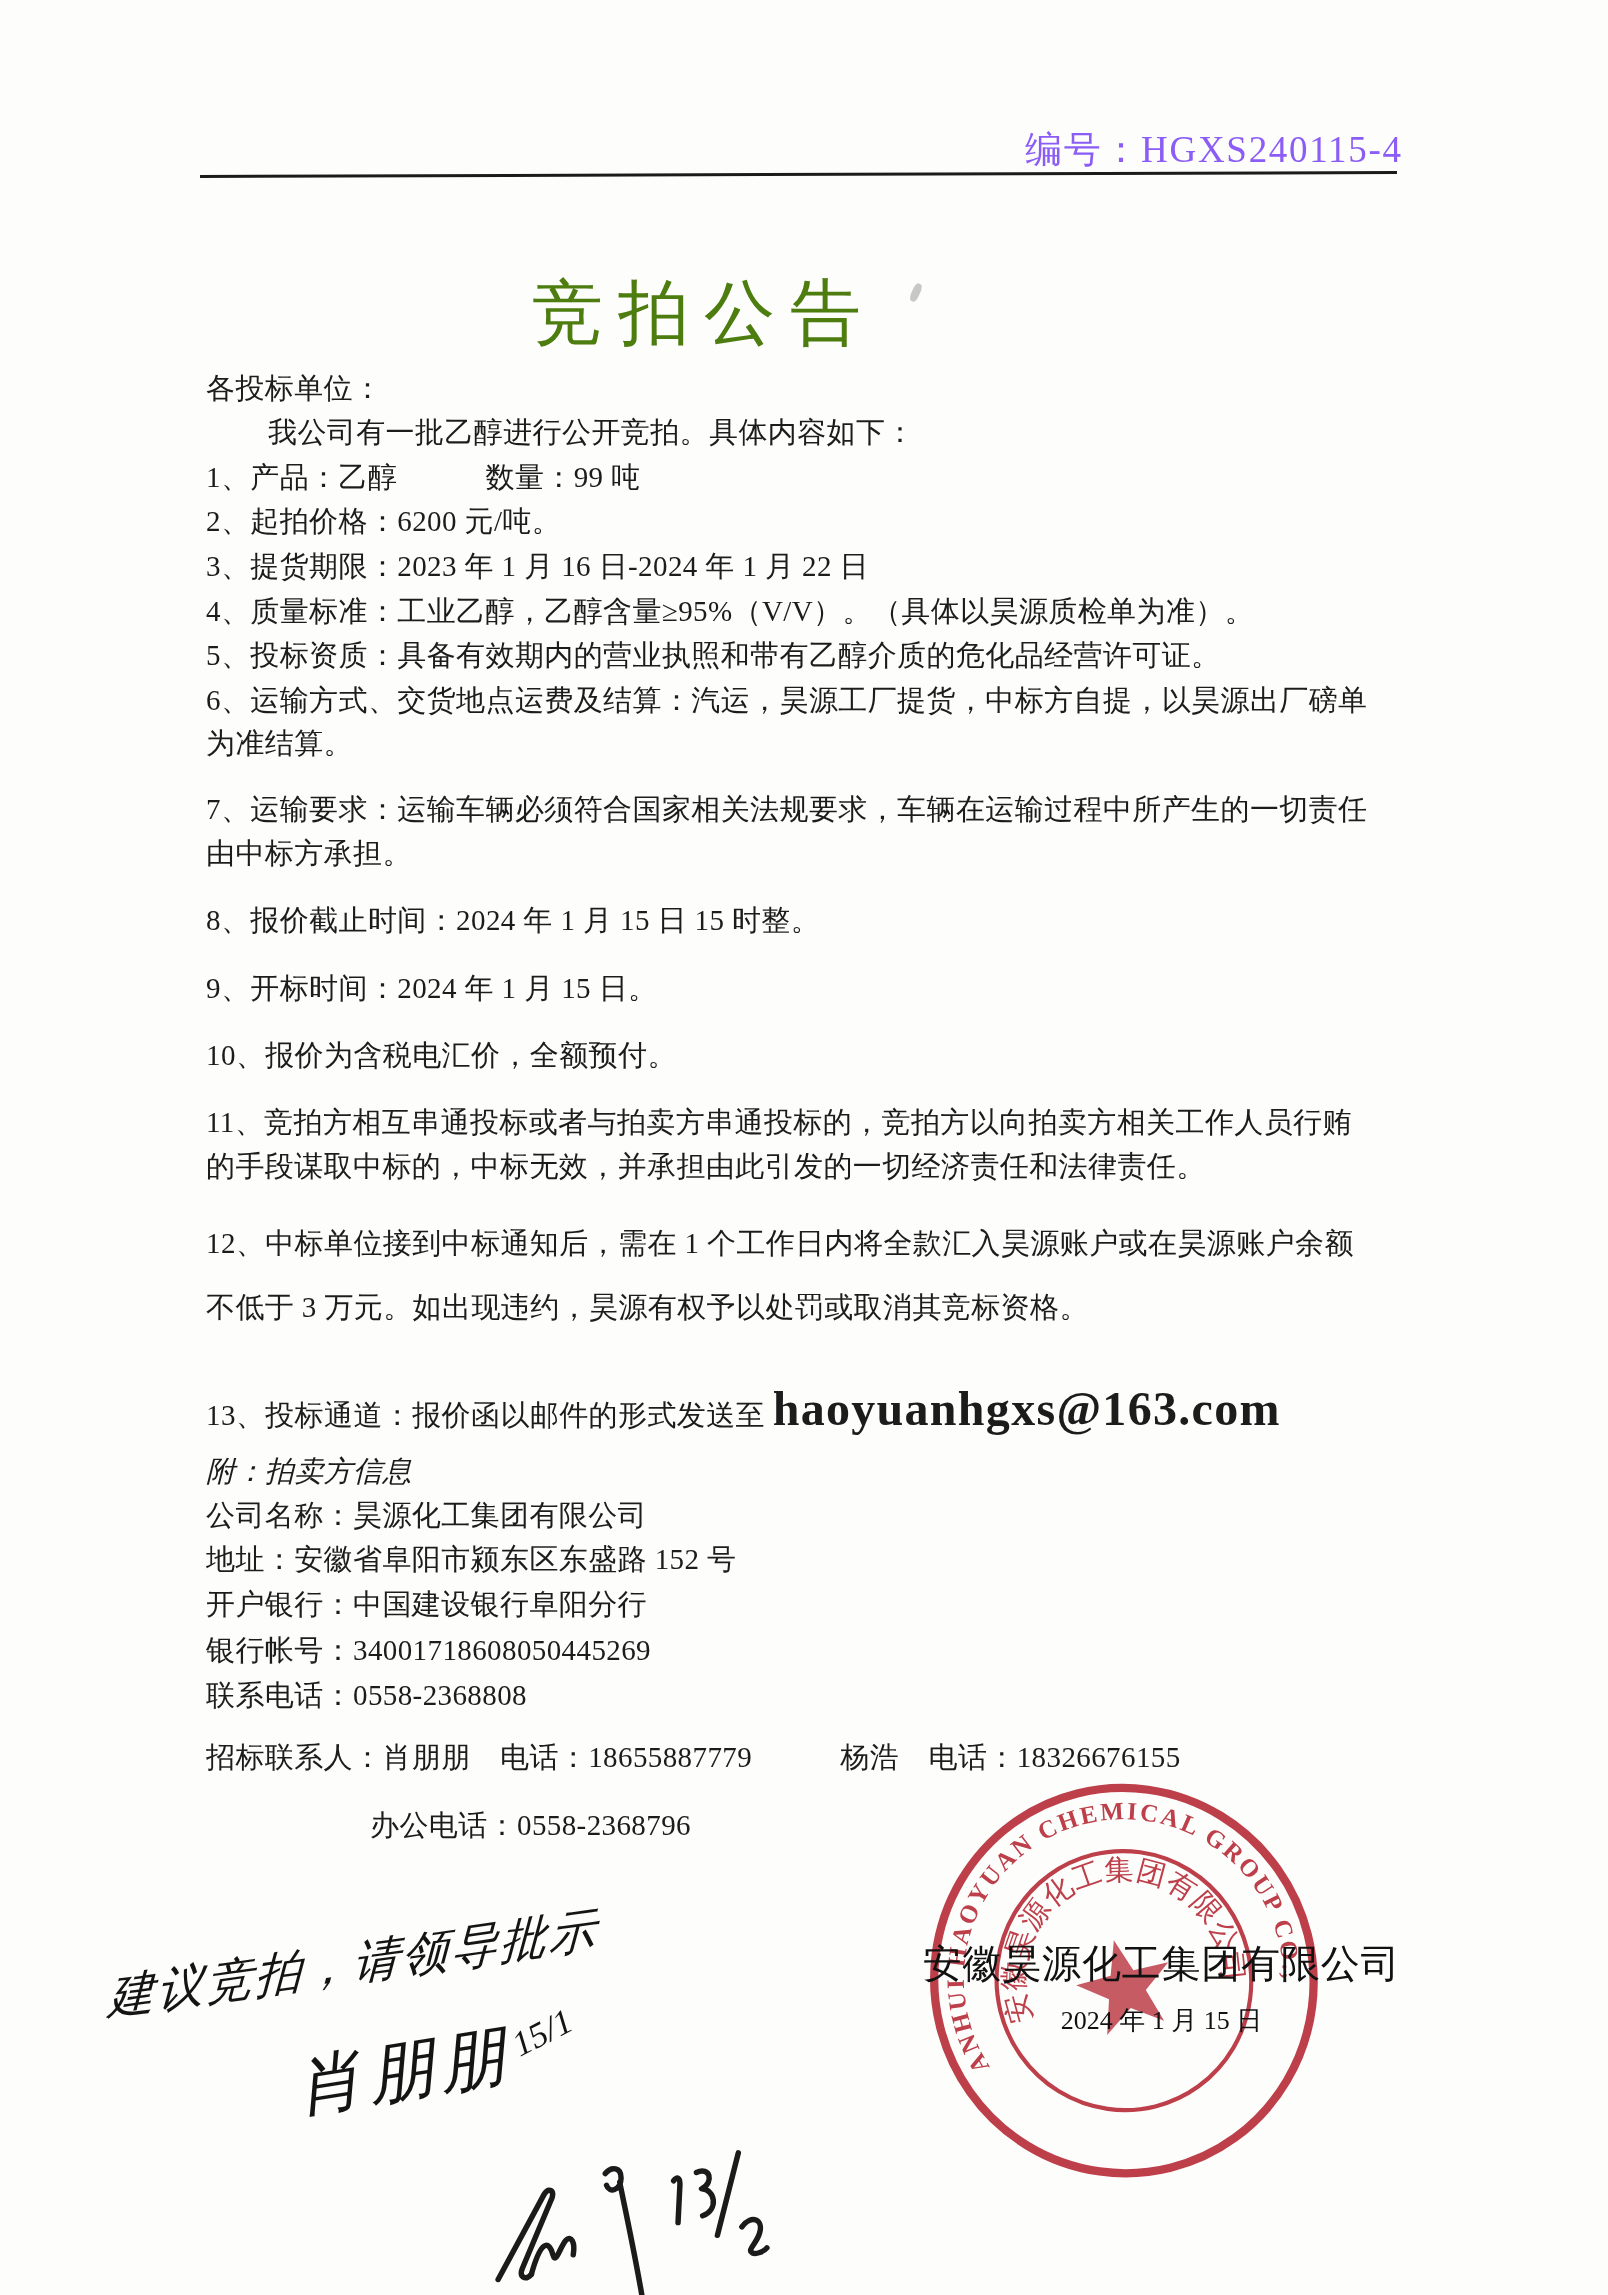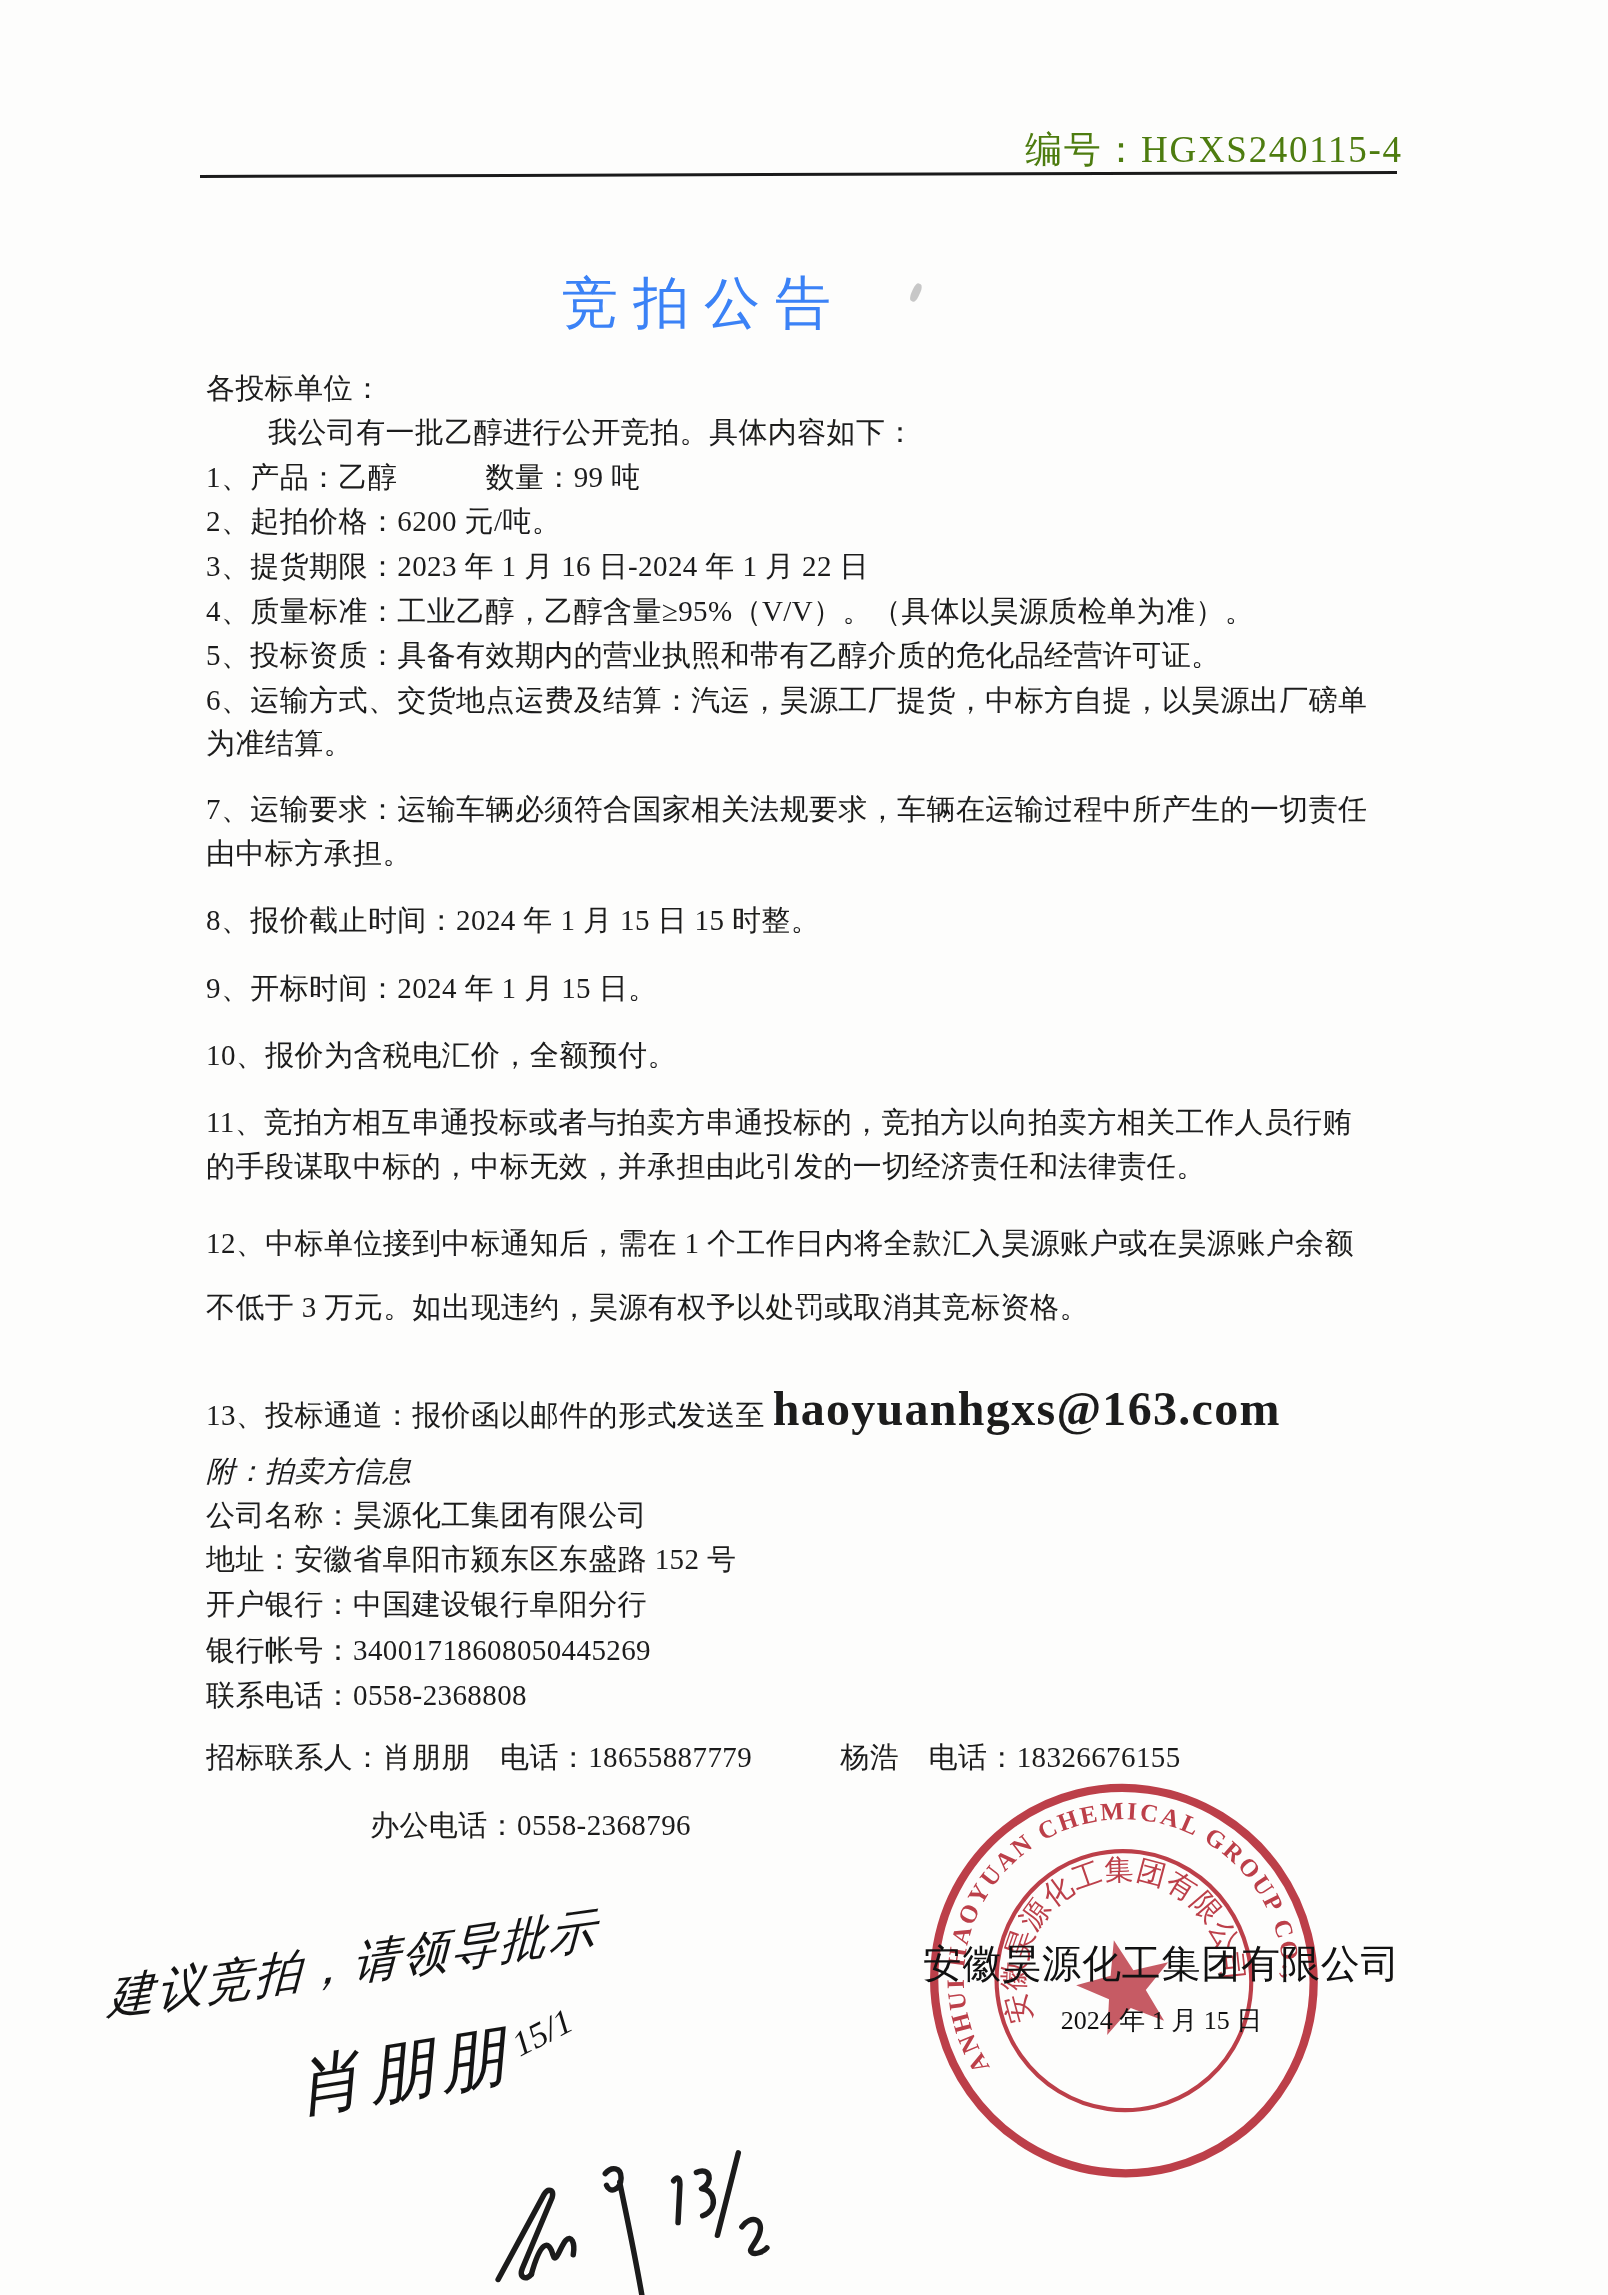--- a/index.html
+++ b/index.html
@@ -10,32 +10,32 @@
   .page {
     position: relative;
     width: 1609px; height: 2295px;
     background: #fdfdfc;
     overflow: hidden;
     color: #1c1c1c;
   }
   .doc-number {
     position: absolute; left: 1025px; top: 125px;
     font-size: 37px; letter-spacing: 1.7px; white-space: pre;
-    color: #4d7c0f;
+    color: #8b5cf6;
   }
   .header-rule {
     position: absolute; left: 200px; top: 173px;
     width: 1197px; height: 2.5px; background: #1b1b1b;
     transform: rotate(-0.18deg);
   }
   .doc-title {
     position: absolute; left: 0; top: 266px; width: 1408px;
     text-align: center;
-    font-size: 56px; letter-spacing: 15px; white-space: pre;
-    color: #3b82f6;
+    font-size: 71px; letter-spacing: 15px; white-space: pre;
+    color: #4d7c0f;
   }
   .line {
     position: absolute; left: 206px;
     font-size: 29px; letter-spacing: 0.4px;
     white-space: pre; color: #1c1c1c;
   }
   .indent { left: 268px; }
   .email {
     font-size: 48px; letter-spacing: 1.3px; font-weight: bold;
   }

